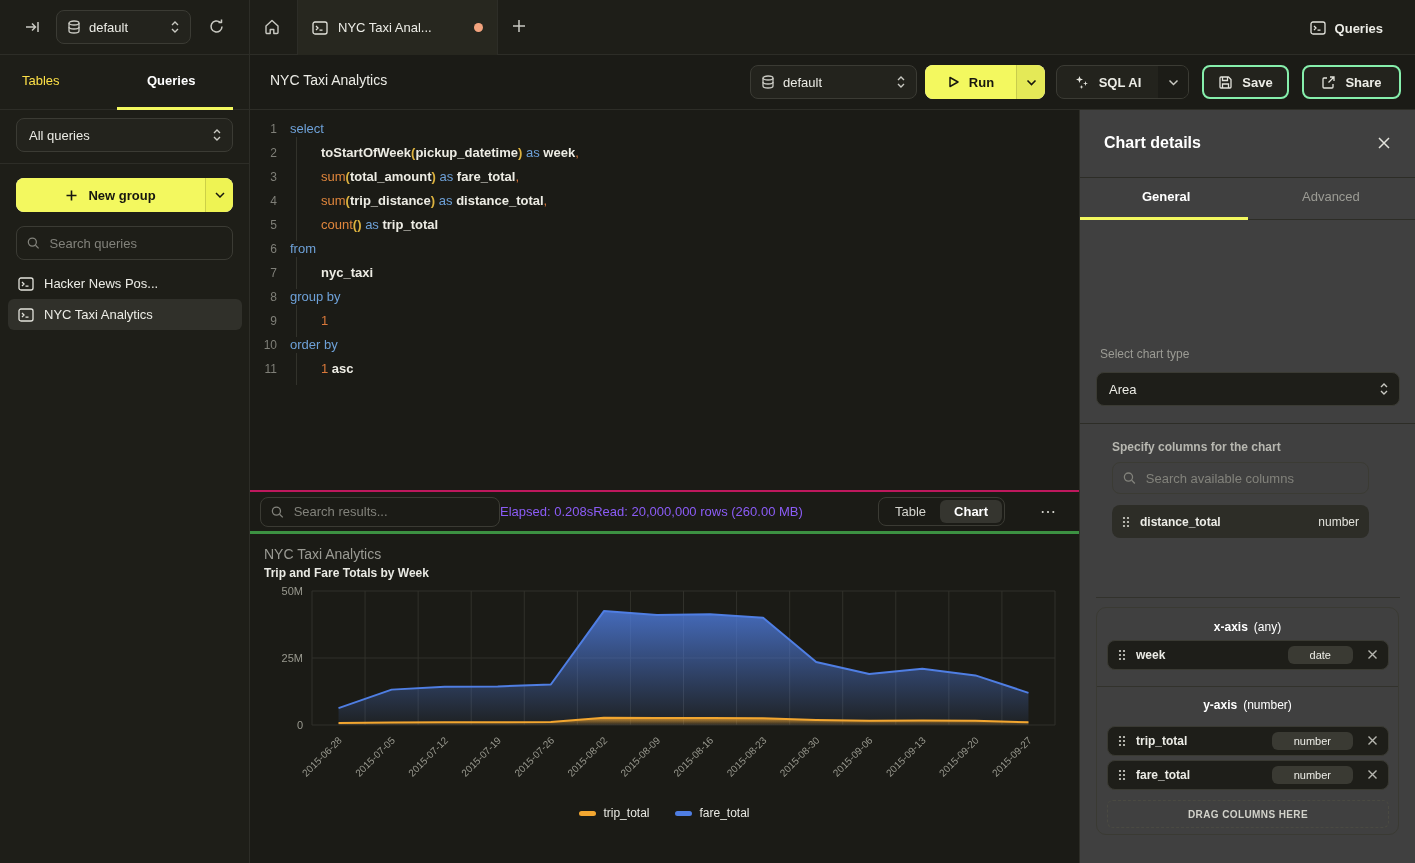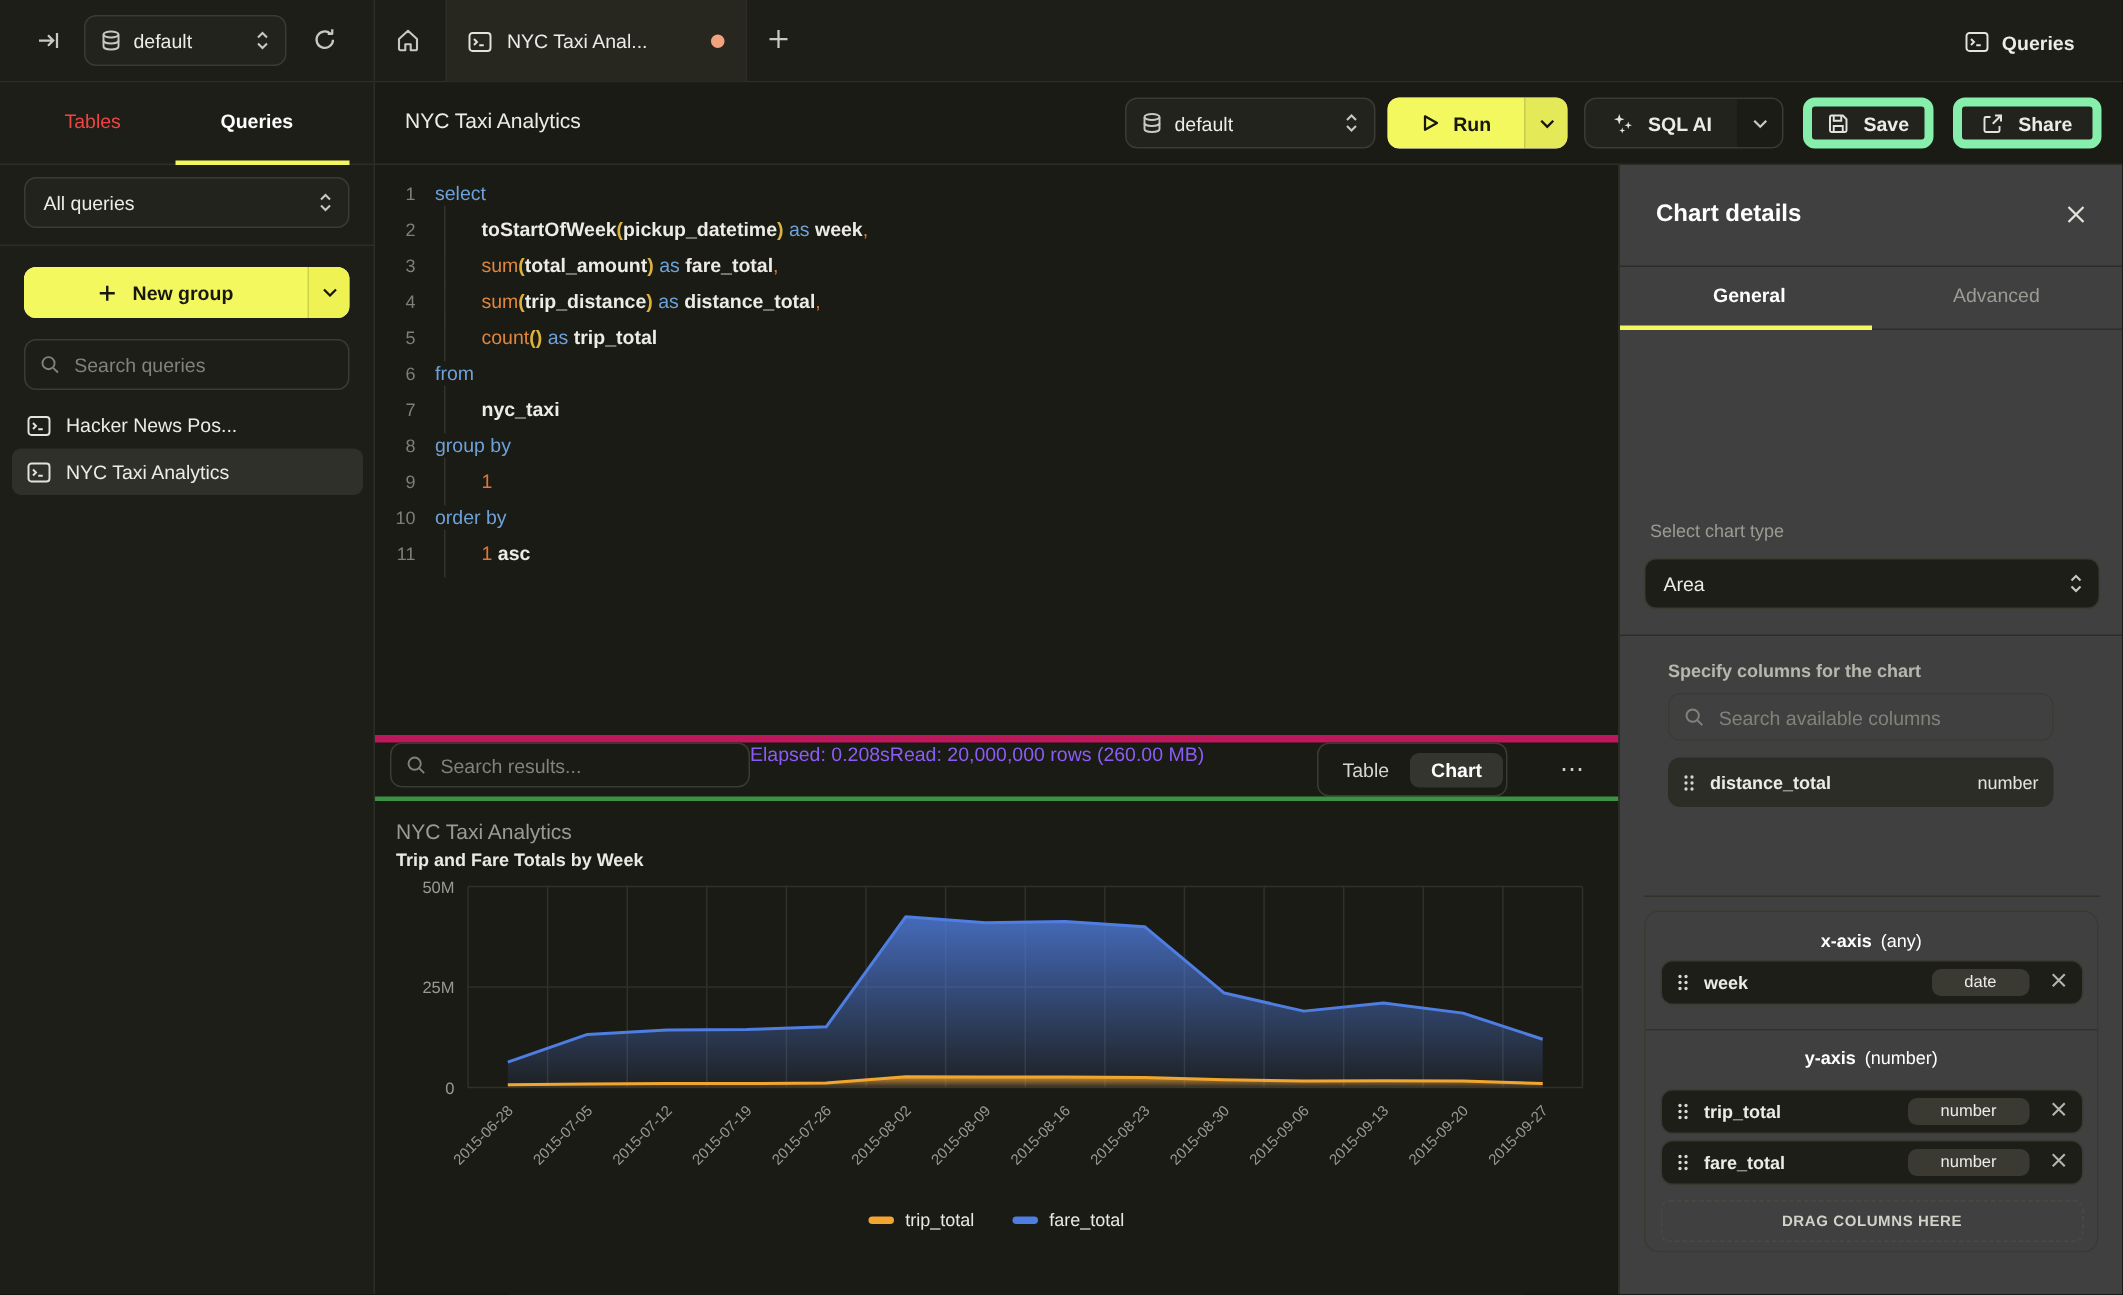--- a/index.html
+++ b/index.html
@@ -26,29 +26,29 @@
   
   .toolbar2{position:absolute;left:250px;top:55px;width:1165px;height:55px;background:#1b1b16;border-bottom:1px solid #2d2d27;}
   .page-title{position:absolute;left:20px;top:17px;font-size:14px;color:#ecece6;}
   .db-select2{position:absolute;left:500px;top:10px;width:167px;}
   .run-btn{position:absolute;left:675px;top:10px;width:120px;height:34px;border-radius:8px;overflow:hidden;display:flex;border:none;padding:0;cursor:pointer;}
   .run-main{flex:1;background:#f3f85f;display:flex;align-items:center;justify-content:center;gap:9px;color:#17170f;font-size:13px;font-weight:bold;}
   .run-caret{width:29px;background:#e4e957;display:flex;align-items:center;justify-content:center;border-left:1px solid rgba(0,0,0,.12);}
   .sqlai-btn{position:absolute;left:806px;top:10px;width:133px;height:34px;border:1px solid #3b3b34;border-radius:8px;background:#23231d;display:flex;align-items:stretch;padding:0;cursor:pointer;overflow:hidden;}
   .sqlai-main{flex:1;display:flex;align-items:center;justify-content:center;gap:9px;color:#ecece6;font-size:13px;font-weight:bold;}
   .sqlai-caret{width:30px;background:#1c1c17;display:flex;align-items:center;justify-content:center;}
-  .ghost-btn{position:absolute;top:10px;height:34px;border:6px solid #86efac;border-radius:8px;background:#23231d;display:flex;align-items:center;justify-content:center;gap:9px;color:#ecece6;font-size:13px;font-weight:bold;cursor:pointer;}
+  .ghost-btn{position:absolute;top:10px;height:34px;border:2px solid #86efac;border-radius:8px;background:#23231d;display:flex;align-items:center;justify-content:center;gap:9px;color:#ecece6;font-size:13px;font-weight:bold;cursor:pointer;}
   .save-btn{left:952px;width:87px;}
   .share-btn{left:1052px;width:99px;}
 
   
   .sidebar{position:absolute;left:0;top:55px;width:250px;height:808px;background:#1e1e18;border-right:1px solid #2d2d27;}
   .side-tabs{position:relative;height:55px;border-bottom:1px solid #2d2d27;}
   .side-tab{position:absolute;top:18px;font-size:13px;cursor:pointer;}
-  .side-tab.tables{left:43px;color:#ef4444;}
+  .side-tab.tables{left:22px;color:#fde047;}
   .side-tab.queries{left:147px;color:#ffffff;font-weight:bold;}
   .side-underline{position:absolute;left:117px;bottom:-1px;width:116px;height:3px;background:#f3f85f;}
   .allq-select{position:absolute;left:16px;top:63px;width:217px;}
   .side-div{position:absolute;left:0;top:108px;width:250px;height:1px;background:#2d2d27;}
   .newq-btn{position:absolute;left:16px;top:123px;width:217px;height:34px;border:none;border-radius:8px;overflow:hidden;display:flex;padding:0;cursor:pointer;}
   .newq-main{flex:1;background:#f3f85f;display:flex;align-items:center;justify-content:center;gap:10px;color:#17170f;font-size:13px;font-weight:bold;}
   .newq-caret{width:28px;background:#eef353;display:flex;align-items:center;justify-content:center;border-left:1px solid rgba(0,0,0,.14);}
   .search-box{display:flex;align-items:center;gap:8px;border:1px solid #3b3b34;border-radius:8px;height:34px;padding:0 10px;background:transparent;}
   .search-box input{background:transparent;border:none;outline:none;color:#ecece6;font-size:13px;width:100%;}
   .search-box input::placeholder{color:#82827b;}
@@ -64,21 +64,21 @@
   .indent{display:inline-block;width:31px;position:relative;}
   .indent::before{content:'';position:absolute;left:6px;top:-4px;bottom:-4px;border-left:1px solid #32322b;}
   .tk-kw{color:#6ea1d8;}
   .tk-fn{color:#e0863c;}
   .tk-paren{color:#dcb23f;font-weight:bold;}
   .tk-id{color:#edece4;font-weight:bold;}
   .tk-num{color:#d9783a;}
   .tk-pl{color:#c8c8c2;}
 
   
-  .results-bar{position:absolute;left:250px;top:490px;width:829px;height:41px;border-top:5px solid #be185d;display:flex;background:#1b1b16;}
+  .results-bar{position:absolute;left:250px;top:490px;width:829px;height:41px;border-top:2px solid #be185d;display:flex;align-items:center;background:#1b1b16;}
   .res-search{width:240px;margin-left:10px;height:30px;}
   .res-meta{font-size:13px;color:#8b5cf6;white-space:nowrap;}
   .spacer{flex:1;}
   .segmented{display:flex;align-items:center;border:1px solid #3b3b34;border-radius:8px;padding:2px;margin-right:29px;}
   .seg{padding:4px 14px;font-size:13px;border-radius:6px;cursor:pointer;color:#d5d5cf;}
   .seg.active{background:#35352f;color:#ffffff;font-weight:bold;}
   .more-btn{margin-right:16px;color:#cfcfc8;font-size:16px;letter-spacing:1px;background:none;border:none;cursor:pointer;}
 
   .greenline{position:absolute;left:250px;top:531px;width:829px;height:3px;background:#3c9142;}
 

